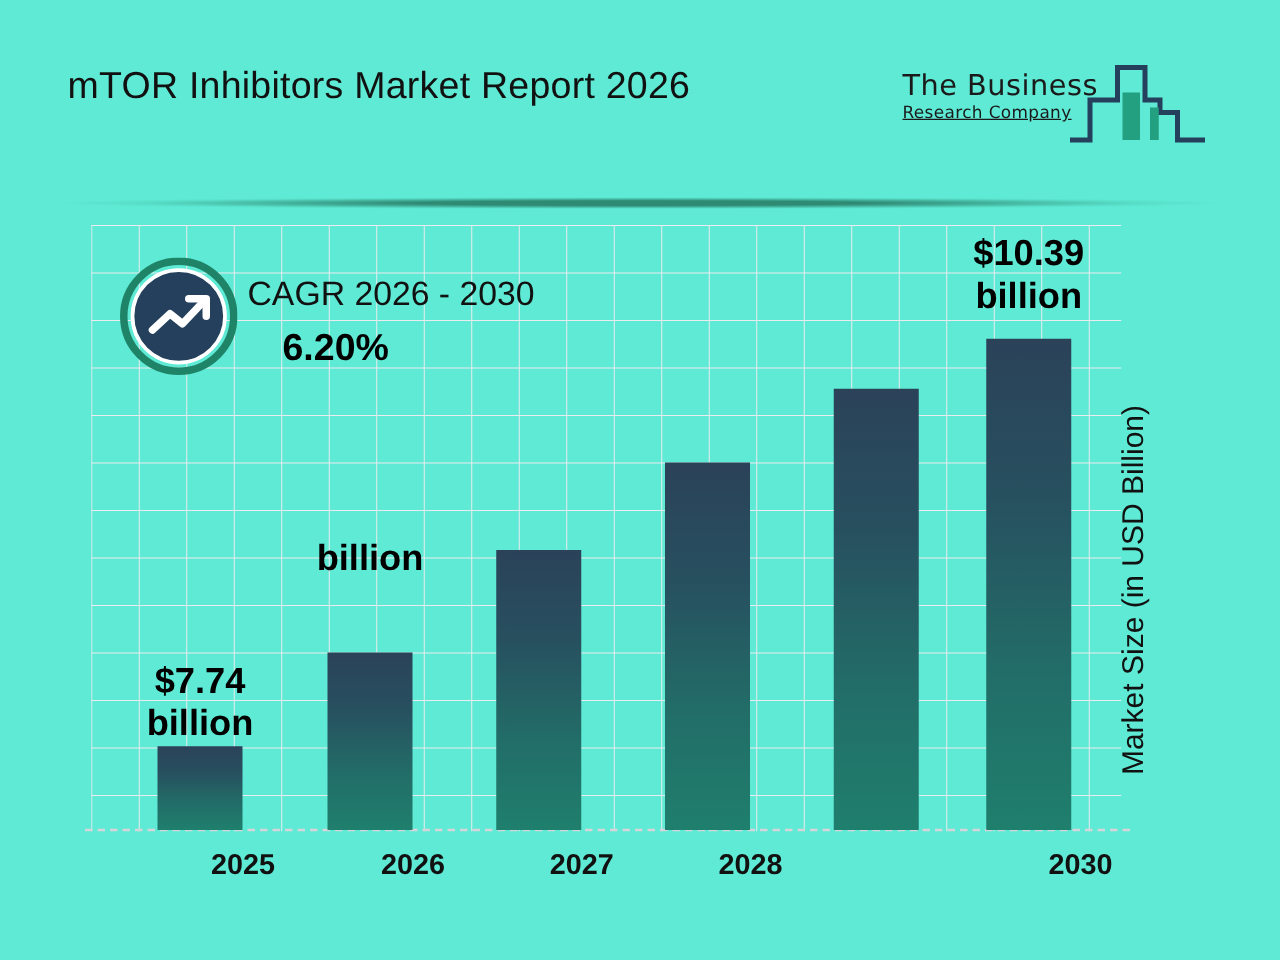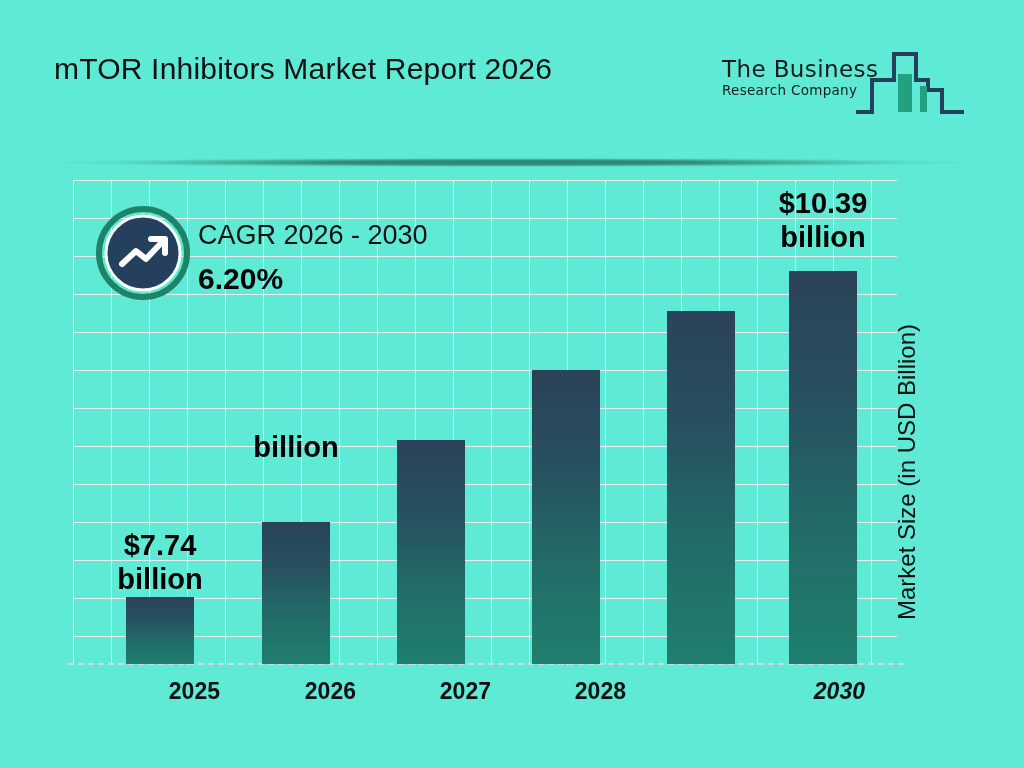--- a/index.html
+++ b/index.html
@@ -17,21 +17,21 @@
     letter-spacing:.2px;white-space:nowrap;
   }
   .logo{position:absolute;left:722px;top:34px;width:250px;height:92px;}
   .logo-text{position:absolute;left:0px;top:22px;width:150px;text-align:left;}
   .logo-line1{
     font-size:23px;color:#1a1a1a;font-weight:400;letter-spacing:.4px;
     font-family:"DejaVu Sans", sans-serif;line-height:26px;white-space:nowrap;
   }
   .logo-line2{
     font-size:13.5px;color:#1a1a1a;font-weight:400;letter-spacing:.3px;
-    font-family:"DejaVu Sans", sans-serif;line-height:16px;white-space:nowrap;
+    font-family:"DejaVu Sans", sans-serif;line-height:16px;white-space:nowrap;text-decoration:underline;
   }
   .logo-mark{position:absolute;left:132px;top:0px;width:112px;height:88px;}
 
   .divider{
     position:absolute;left:52px;top:158px;width:920px;height:9px;
     background:
       radial-gradient(ellipse 470px 5px at 50% 50%, #2f8a74 0%, #2f8a74 38%, rgba(47,138,116,.55) 62%, rgba(47,138,116,.12) 85%, rgba(255,255,255,0) 100%);
   }
 
   
@@ -72,21 +72,21 @@
     width:400px;text-align:left;
     transform:rotate(-90deg);transform-origin:0 0;
     font-size:24px;color:#111;white-space:nowrap;
   }
   .ylabel-inner{display:block;transform:translate(-400px,0);text-align:center;width:400px;}
 
   
   .cagr-badge{position:absolute;left:96px;top:206px;width:94px;height:94px;}
   .cagr-text{position:absolute;left:198px;top:218px;}
   .cagr-title{font-size:27px;color:#111;line-height:34px;white-space:nowrap;}
-  .cagr-value{font-size:30px;font-weight:bold;color:#000;line-height:42px;margin-top:6px;}
+  .cagr-value{font-size:30px;font-weight:bold;color:#000;line-height:42px;margin-top:6px;margin-left:28px;}
 </style>
 </head>
 <body>
 
 <div id="page">
 
   <div class="title">mTOR Inhibitors Market Report 2026</div>
 
   <div class="logo">
     <div class="logo-text">
@@ -125,21 +125,21 @@
   </div>
   <div class="vlabel" style="left:738px;top:186px;">
     <span>$10.39</span>
     <span>billion</span>
   </div>
 
   <div class="xlabel" style="left:100px;">2025</div>
   <div class="xlabel" style="left:236px;">2026</div>
   <div class="xlabel" style="left:371px;">2027</div>
   <div class="xlabel" style="left:506px;">2028</div>
-  <div class="xlabel" style="left:745px;font-style:italic;">2030</div>
+  <div class="xlabel" style="left:770px;">2030</div>
 
   <div class="ylabel">
     <span class="ylabel-inner">Market Size (in USD Billion)</span>
   </div>
 
   <div class="cagr-badge">
     <svg width="94" height="94" viewBox="0 0 94 94">
       <circle cx="47" cy="47" r="44" fill="none" stroke="#1f8467" stroke-width="6"></circle>
       <circle cx="47" cy="47" r="37" fill="#24405c" stroke="#ffffff" stroke-width="3"></circle>
       <path d="M26 58 L40 45 L50 53 L67 35" fill="none" stroke="#ffffff" stroke-width="6" stroke-linecap="round" stroke-linejoin="round"></path>

